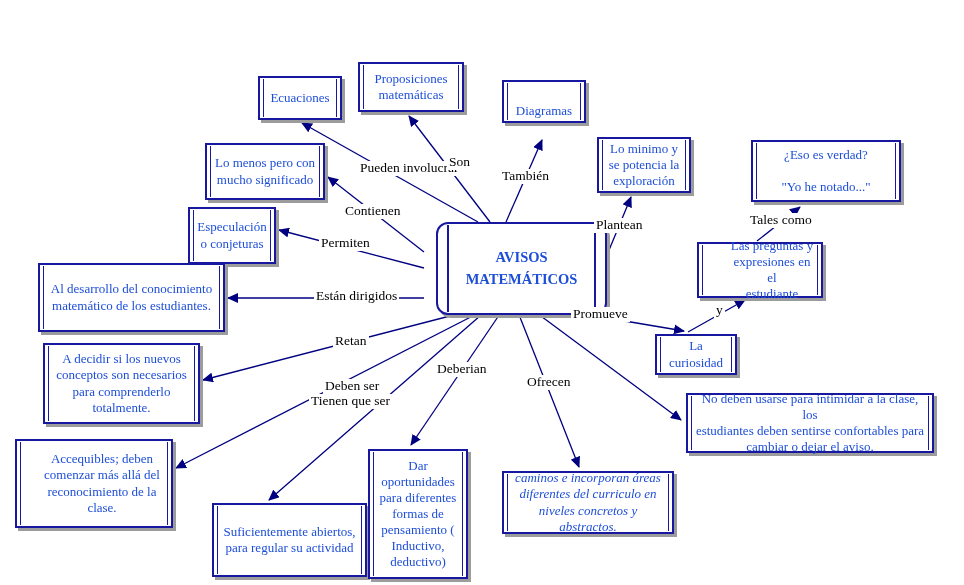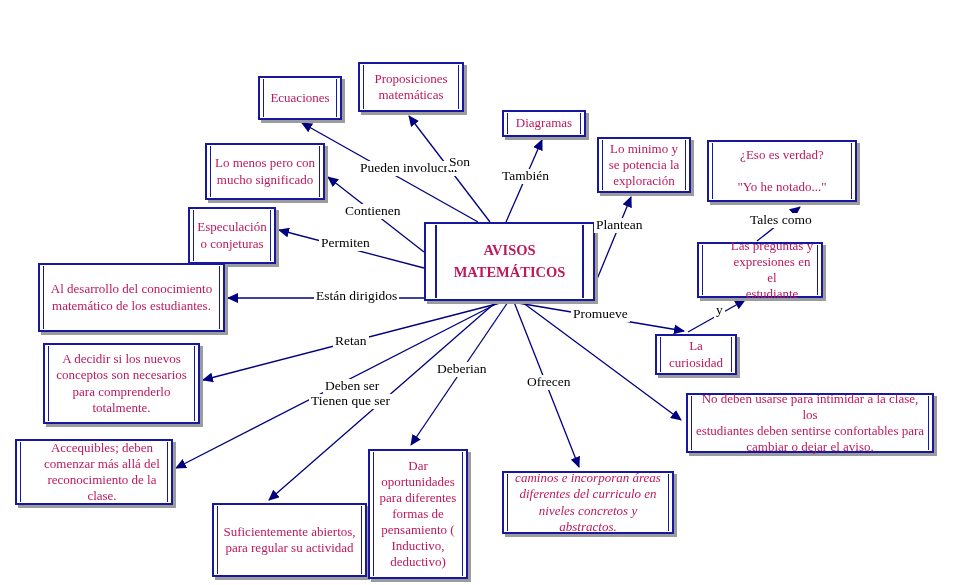--- a/index.html
+++ b/index.html
@@ -14,21 +14,21 @@
     display:flex; align-items:center; justify-content:center; text-align:center;
     z-index:2;
   }
   .node::before, .node::after {
     content:""; position:absolute; top:1px; bottom:1px; width:1px; background:#1717a0;
   }
   .node::before { left:3px; }
   .node::after  { right:3px; }
   .node-text {
     white-space:pre-line; padding:2px 6px; line-height:1.24;
-    font-size:13px; color:#be185d;
+    font-size:13px; color:#1d4ed8;
   }
   .node--center { border-width:2px; }
   .node--center::before { left:9px; width:2px; }
   .node--center::after  { right:9px; width:2px; }
   .node--center .node-text { font-weight:bold; font-size:14.5px; line-height:1.5; }
   .edge-label {
     position:absolute; background:#ffffff; padding:0 2px;
     font-size:13.5px; line-height:1.1; color:#000000; z-index:3; white-space:nowrap;
   }
 </style>
@@ -53,40 +53,40 @@
       <line x1="500" y1="302" x2="176" y2="468" stroke="#000080" stroke-width="1.3" marker-end="url(#arrow)"></line>
       <line x1="496" y1="302" x2="269" y2="500" stroke="#000080" stroke-width="1.3" marker-end="url(#arrow)"></line>
       <line x1="508" y1="302" x2="411" y2="445" stroke="#000080" stroke-width="1.3" marker-end="url(#arrow)"></line>
       <line x1="514" y1="302" x2="579" y2="467" stroke="#000080" stroke-width="1.3" marker-end="url(#arrow)"></line>
       <line x1="522" y1="302" x2="681" y2="420" stroke="#000080" stroke-width="1.3" marker-end="url(#arrow)"></line>
       <line x1="512" y1="302" x2="684" y2="331" stroke="#000080" stroke-width="1.3" marker-end="url(#arrow)"></line>
       <line x1="688" y1="332" x2="745" y2="300" stroke="#000080" stroke-width="1.3" marker-end="url(#arrow)"></line>
       <line x1="757" y1="241" x2="800" y2="207" stroke="#000080" stroke-width="1.3" marker-end="url(#arrow)"></line>
     </svg>
   <div>
-      <div class="node node--center" style="left: 424px; top: 222px; width: 171px; height: 79px;">
+      <div class="node node--center" style="left: 436px; top: 222px; width: 171px; height: 93px; border-radius: 12px;">
         <div class="node-text">AVISOS
 MATEMÁTICOS</div>
       </div>
       <div class="node" style="left: 258px; top: 76px; width: 84px; height: 44px;">
         <div class="node-text">Ecuaciones</div>
       </div>
       <div class="node" style="left: 358px; top: 62px; width: 106px; height: 50px;">
         <div class="node-text">Proposiciones
 matemáticas</div>
       </div>
-      <div class="node" style="left: 502px; top: 110px; width: 84px; height: 27px;">
+      <div class="node" style="left: 502px; top: 80px; width: 84px; height: 43px; align-items: flex-end;">
         <div class="node-text">Diagramas</div>
       </div>
       <div class="node" style="left: 597px; top: 137px; width: 94px; height: 56px;">
         <div class="node-text">Lo minimo y
 se potencia la
 exploración</div>
       </div>
-      <div class="node" style="left: 707px; top: 140px; width: 150px; height: 62px;">
+      <div class="node" style="left: 751px; top: 140px; width: 150px; height: 62px;">
         <div class="node-text">¿Eso es verdad?
 
 "Yo he notado..."</div>
       </div>
       <div class="node" style="left: 205px; top: 143px; width: 120px; height: 57px;">
         <div class="node-text">Lo menos pero con
 mucho significado</div>
       </div>
       <div class="node" style="left: 188px; top: 207px; width: 88px; height: 57px;">
         <div class="node-text">Especulación
@@ -103,21 +103,21 @@
       <div class="node" style="left: 38px; top: 263px; width: 187px; height: 69px;">
         <div class="node-text">Al desarrollo del conocimiento
 matemático de los estudiantes.</div>
       </div>
       <div class="node" style="left: 43px; top: 343px; width: 157px; height: 81px; justify-content: center;">
         <div class="node-text">A decidir si los nuevos
 conceptos son necesarios
 para comprenderlo
 totalmente.</div>
       </div>
-      <div class="node" style="left: 15px; top: 439px; width: 158px; height: 66px; padding-left: 16px;">
+      <div class="node" style="left: 15px; top: 439px; width: 158px; height: 89px; padding-left: 16px;">
         <div class="node-text">Accequibles; deben
 comenzar más allá del
 reconocimiento  de la
 clase.</div>
       </div>
       <div class="node" style="left: 212px; top: 503px; width: 155px; height: 74px;">
         <div class="node-text">Suficientemente abiertos,
 para regular su actividad</div>
       </div>
       <div class="node" style="left: 368px; top: 449px; width: 100px; height: 130px;">

